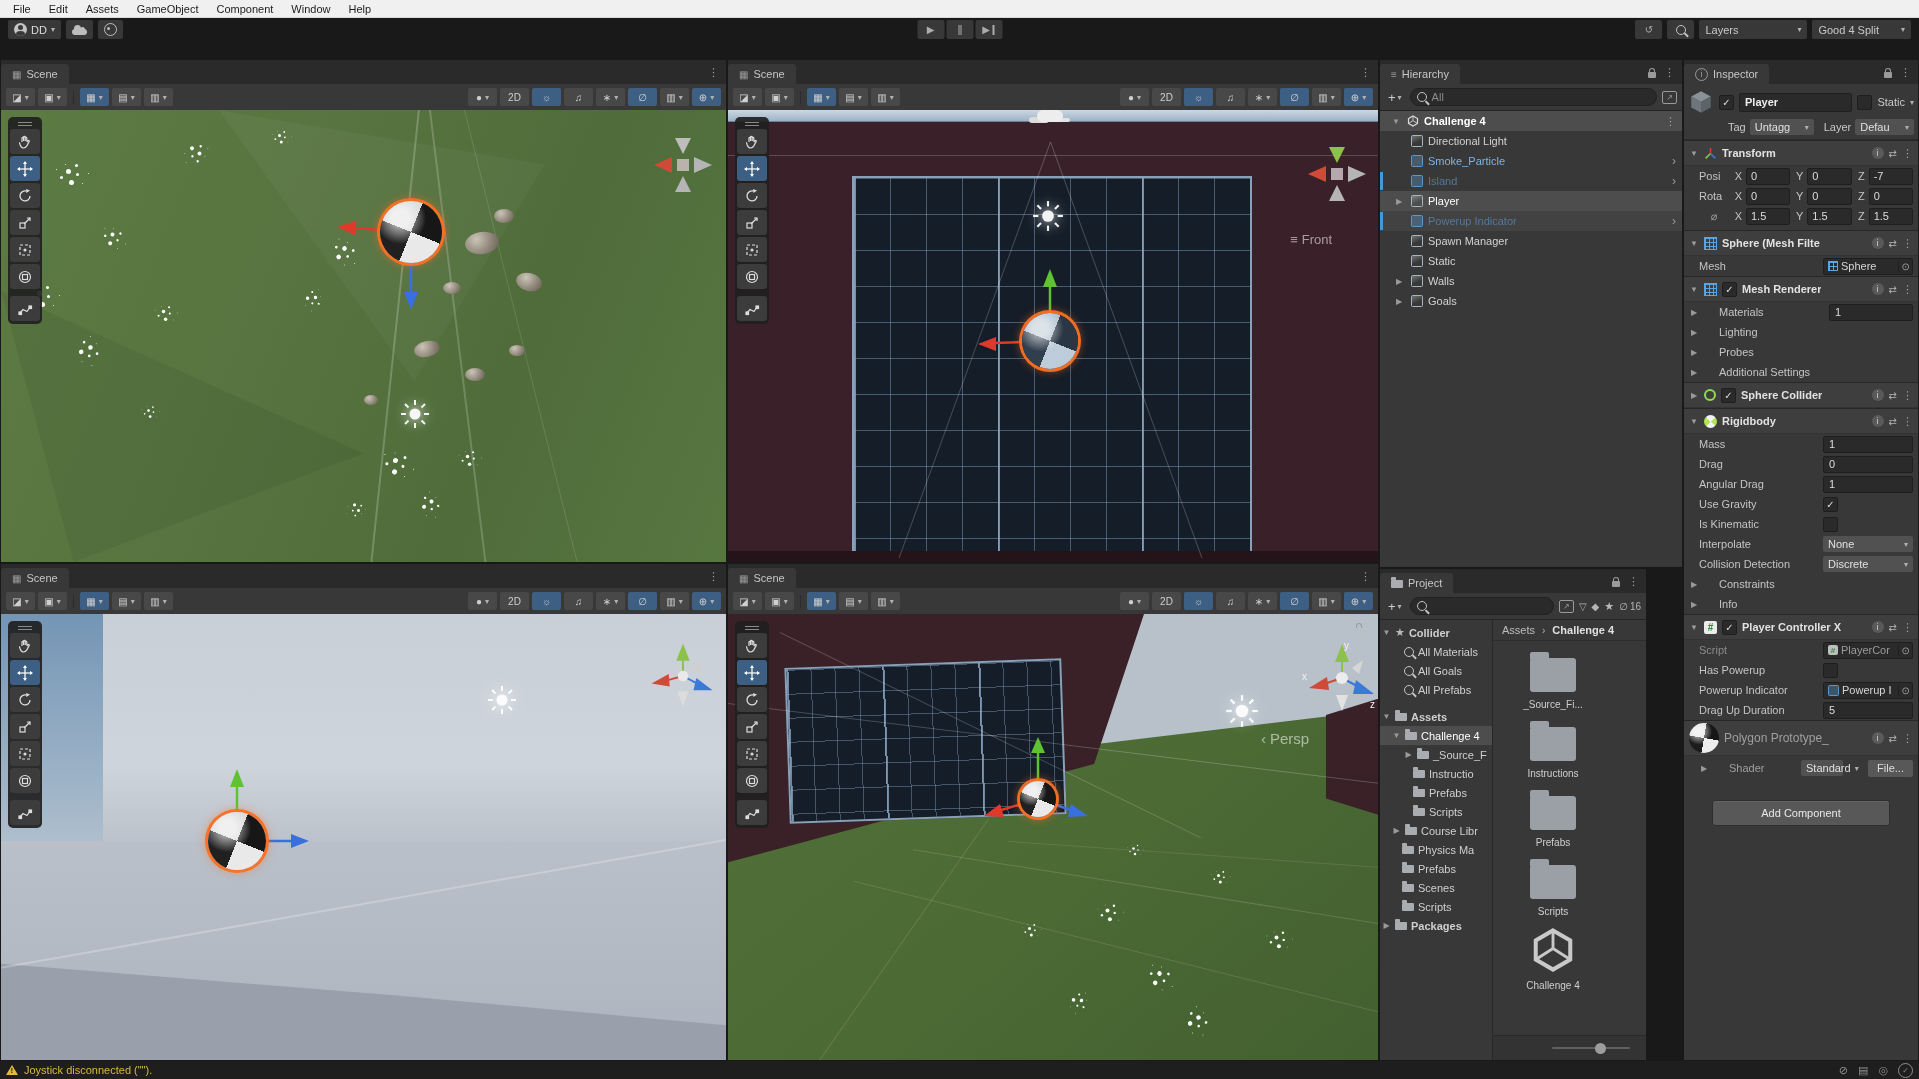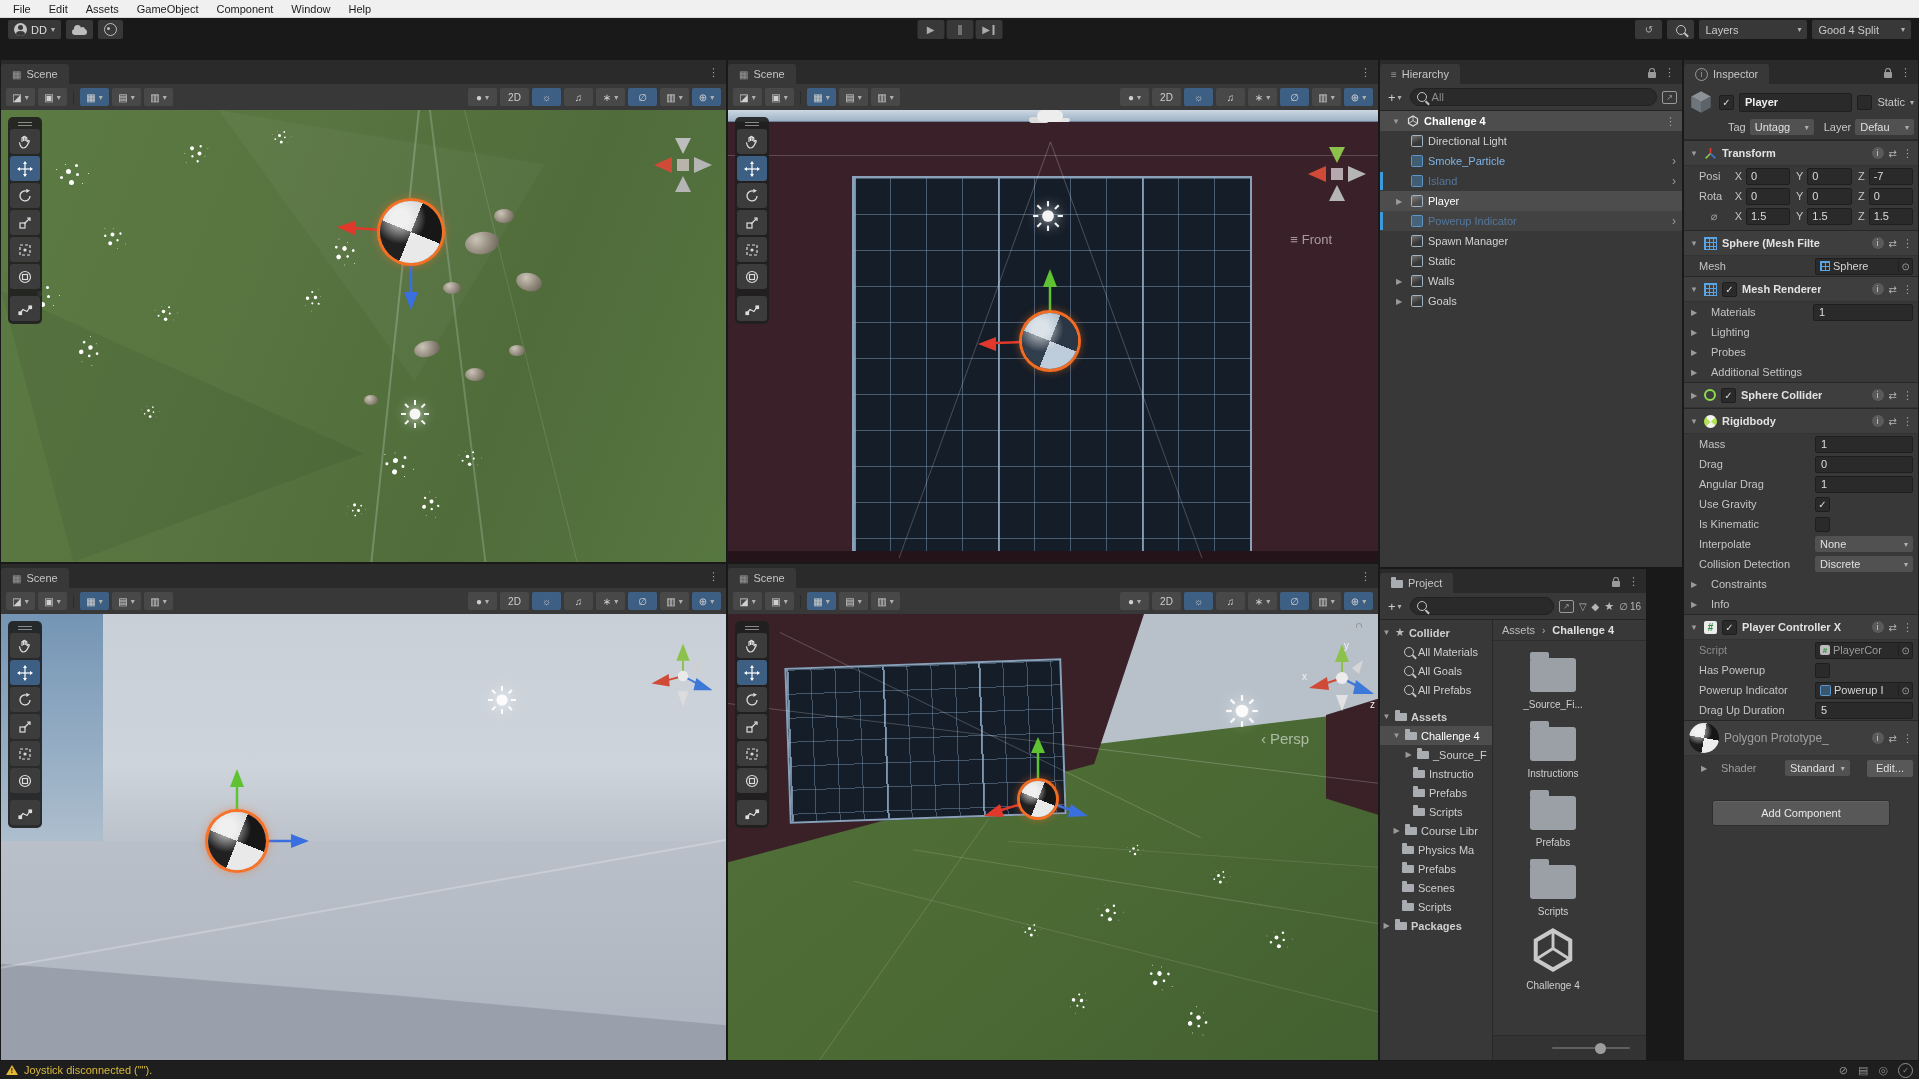--- a/index.html
+++ b/index.html
@@ -107,21 +107,21 @@
 .namef{width:116px;height:17px;background:#2a2a2a;border:1px solid #1f1f1f;border-radius:2px;display:flex;align-items:center;padding:0 5px;color:#efefef;font-weight:bold}
 .icheck{width:13px;height:13px;background:#2a2a2a;border:1px solid #1e1e1e;border-radius:2px;display:flex;align-items:center;justify-content:center;color:#dedede;font-size:10px;flex-shrink:0}
 .idrop{height:16px;background:#515151;border-radius:2px;display:flex;align-items:center;padding:0 5px;color:#e0e0e0;gap:4px;min-width:0}
 .idrop .dd{margin-left:auto}
 .chead{height:24px;display:flex;align-items:center;gap:5px;padding:0 5px;background:#3e3e3e;border-top:1px solid #272727;border-bottom:1px solid #333}
 .chead .ti{font-weight:bold;color:#e2e2e2;white-space:nowrap;overflow:hidden}
 .chead .sp{flex:1}
 .hbtn{color:#b5b5b5;font-size:10px}
 .helpc{width:12px;height:12px;border-radius:50%;background:#5a5a5a;color:#cfcfcf;font-size:9px;display:flex;align-items:center;justify-content:center}
 .fold9{width:10px;color:#9a9a9a;font-size:8px;text-align:center;flex-shrink:0}
-.irow{height:20px;display:flex;align-items:center;padding:0 5px 0 15px;gap:12px}
+.irow{height:20px;display:flex;align-items:center;padding:0 5px 0 15px;gap:20px}
 .ilab{width:104px;color:#c4c4c4;overflow:hidden;white-space:nowrap;flex-shrink:0}
 .ifield{flex:1;height:15px;background:#2a2a2a;border:1px solid #1e1e1e;border-radius:2px;display:flex;align-items:center;padding:0 5px;color:#dcdcdc;min-width:0}
 .iobj{flex:1;height:15px;background:#2a2a2a;border:1px solid #1e1e1e;border-radius:2px;display:flex;align-items:center;padding:0 2px 0 4px;color:#d6d6d6;min-width:0;gap:3px}
 .iobj .pick{margin-left:auto;color:#9f9f9f;border-left:1px solid #1e1e1e;padding-left:3px;font-size:10px}
 .trow{height:20px;display:flex;align-items:center;gap:4px;padding:0 5px 0 15px}
 .tlab{width:30px;overflow:hidden;white-space:nowrap;color:#c4c4c4;flex-shrink:0}
 .axl{width:9px;color:#c4c4c4;text-align:right}
 .tf{flex:1;min-width:0;height:15px;background:#2a2a2a;border:1px solid #1e1e1e;border-radius:2px;display:flex;align-items:center;padding:0 4px;color:#dcdcdc}
 .icgrid{width:13px;height:13px;border:1px solid #58a6e8;box-sizing:border-box;background-image:repeating-linear-gradient(to right,#58a6e8 0 1px,transparent 1px 4px),repeating-linear-gradient(to bottom,#58a6e8 0 1px,transparent 1px 4px);flex-shrink:0}
 .icsph{width:12px;height:12px;border-radius:50%;border:2px solid #8fdc4e;box-sizing:border-box;flex-shrink:0}
@@ -1415,21 +1415,21 @@
           <span class="kebab">⋮</span>
       </div>
       <div class="irow" style="height:24px">
         <span class="fold9">▶</span>
         <span class="ilab" style="width:52px;color:#9f9f9f">Shader</span>
         <span class="idrop" style="flex:1">
             <span>Standard</span>
             <span class="dd">▾</span>
           </span>
         <span class="ebtn">
-            <span>Edit...</span>
+            <span>File...</span>
           </span>
       </div>
 
       <div class="addc">
           <span>Add Component</span>
         </div>
     </div>
   </div>
 
   <div class="statusbar">

